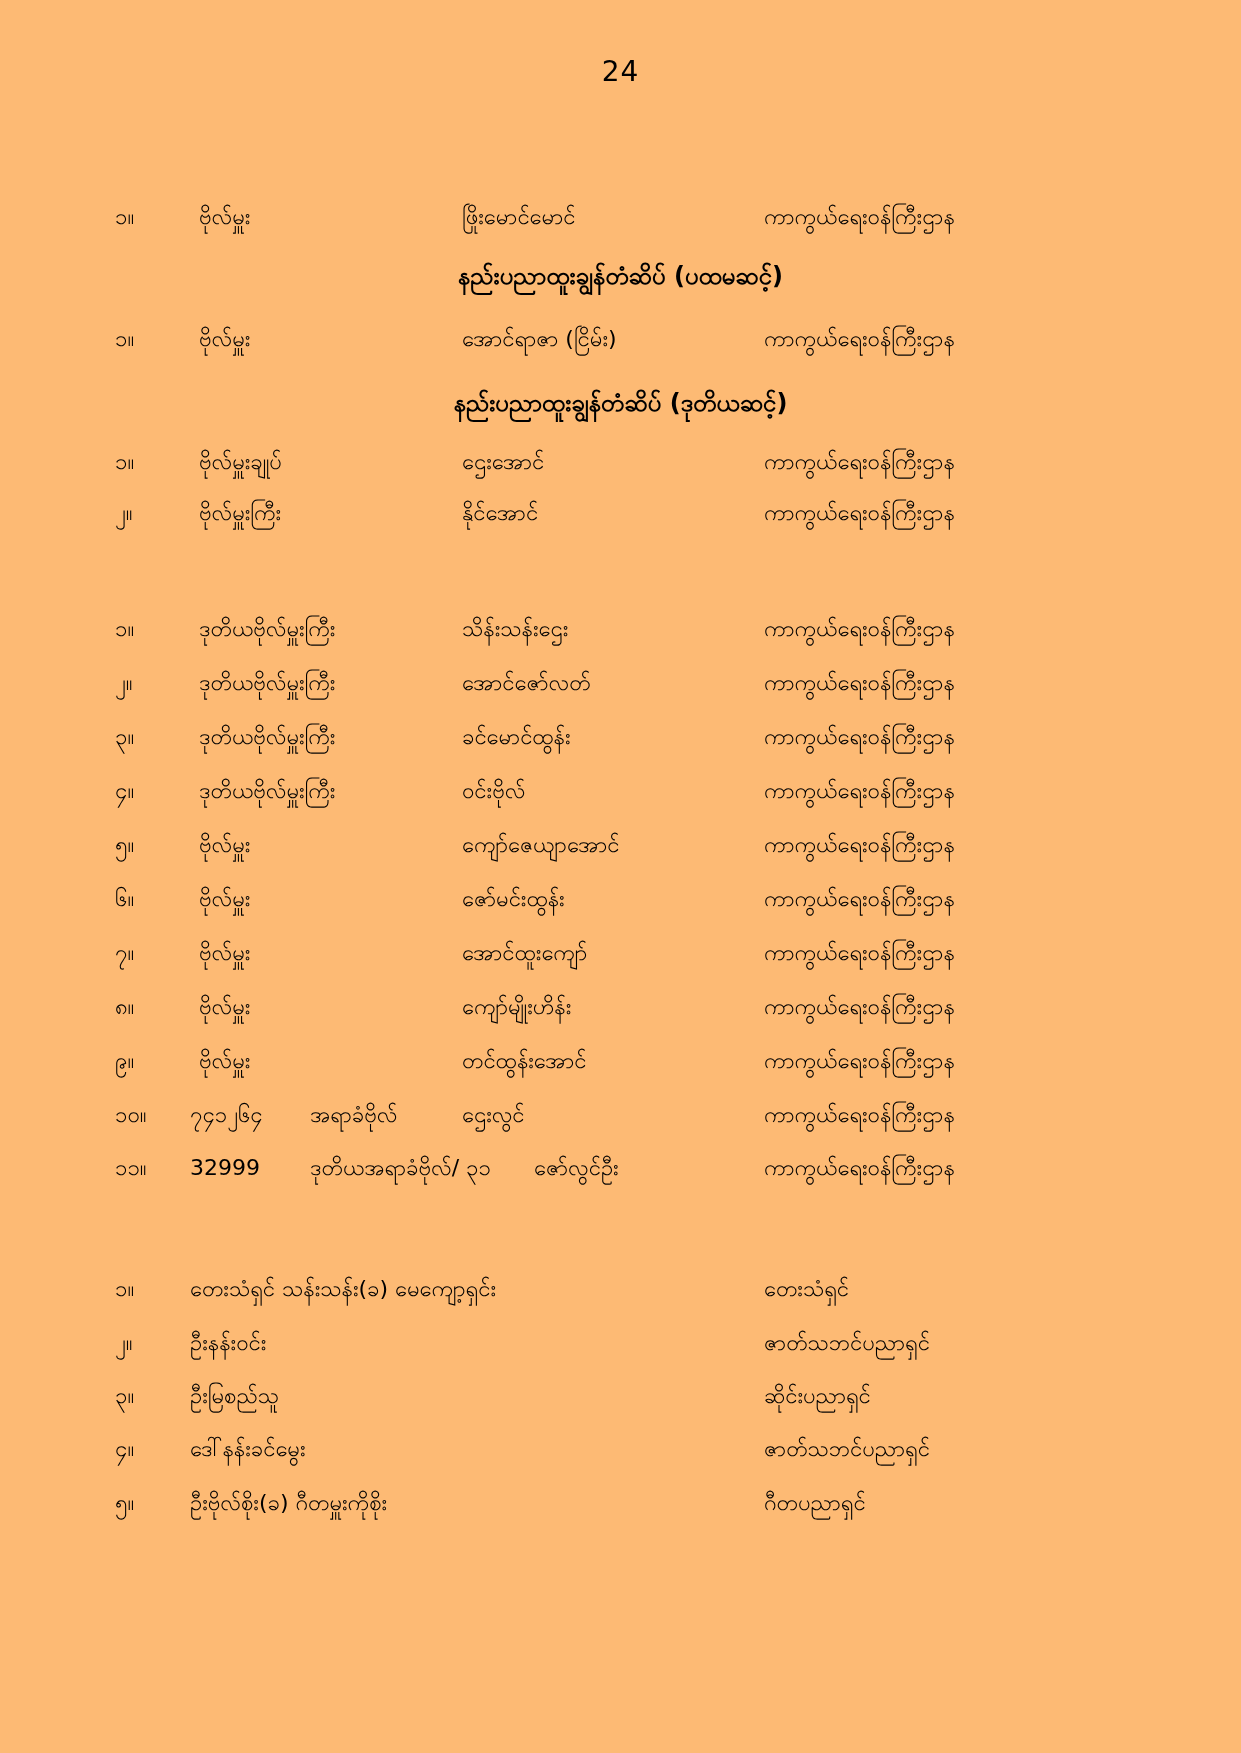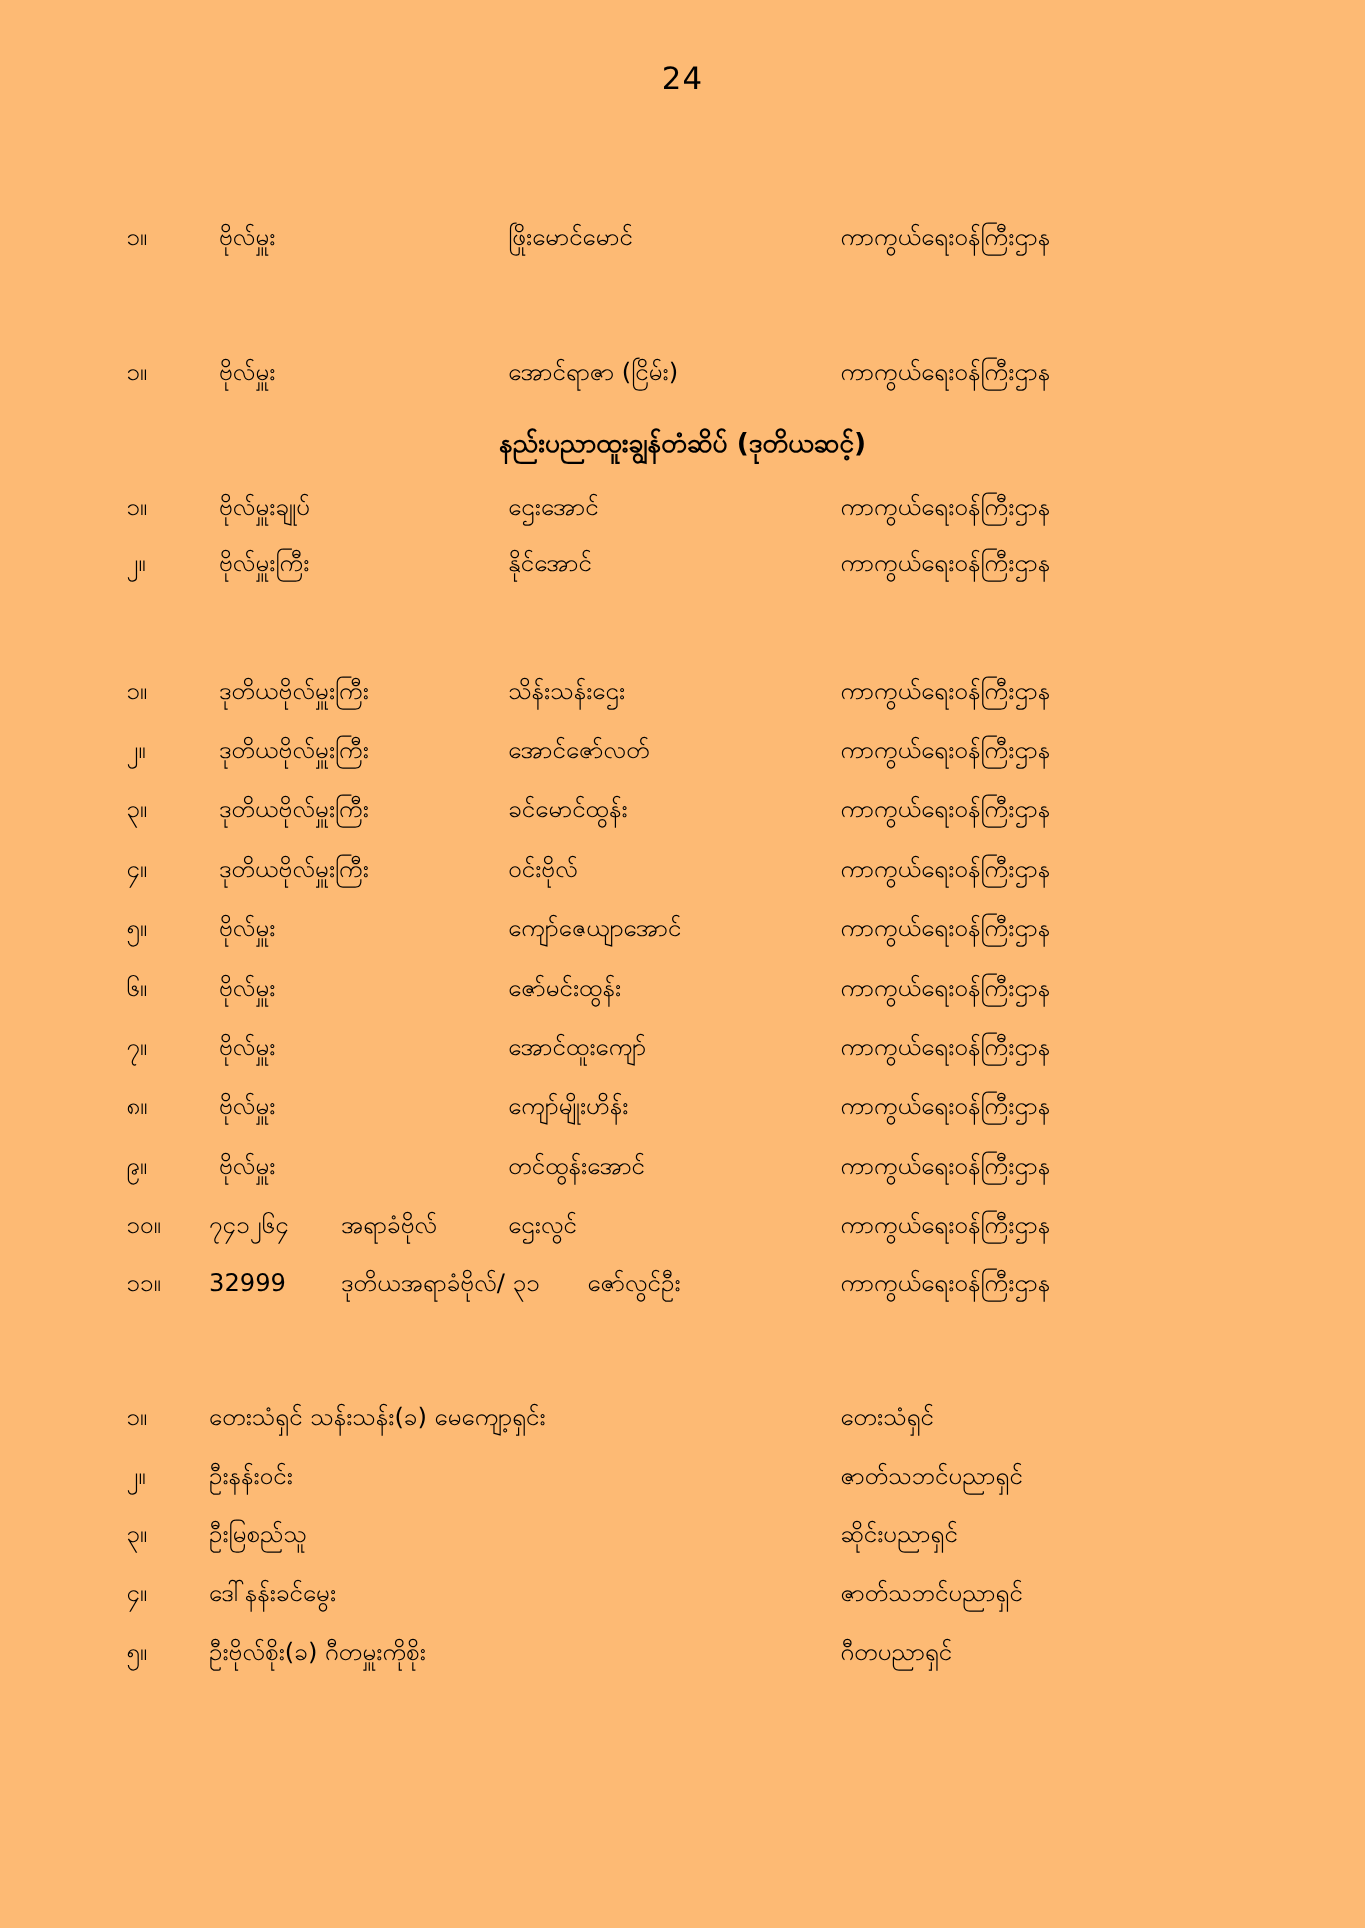--- a/index.html
+++ b/index.html
@@ -32,20 +32,21 @@
 
   <div class="line page-num" style="top:55px">24</div>
 
   <div class="line row" style="top:200px">
     <span class="c-no">၁။</span>
     <span class="c-rank">ဗိုလ်မှူး</span>
     <span class="c-name">ဖြိုးမောင်မောင်</span>
     <span class="c-org">ကာကွယ်ရေးဝန်ကြီးဌာန</span>
   </div>
 
+  <div class="line heading" style="top:260px">နည်းပညာထူးချွန်တံဆိပ် (ပထမဆင့်)</div>
   <div class="line row" style="top:322px">
     <span class="c-no">၁။</span>
     <span class="c-rank">ဗိုလ်မှူး</span>
     <span class="c-name">အောင်ရာဇာ (ငြိမ်း)</span>
     <span class="c-org">ကာကွယ်ရေးဝန်ကြီးဌာန</span>
   </div>
 
   <div class="line heading" style="top:387px">နည်းပညာထူးချွန်တံဆိပ် (ဒုတိယဆင့်)</div>
   <div class="line row" style="top:445px">
     <span class="c-no">၁။</span>

